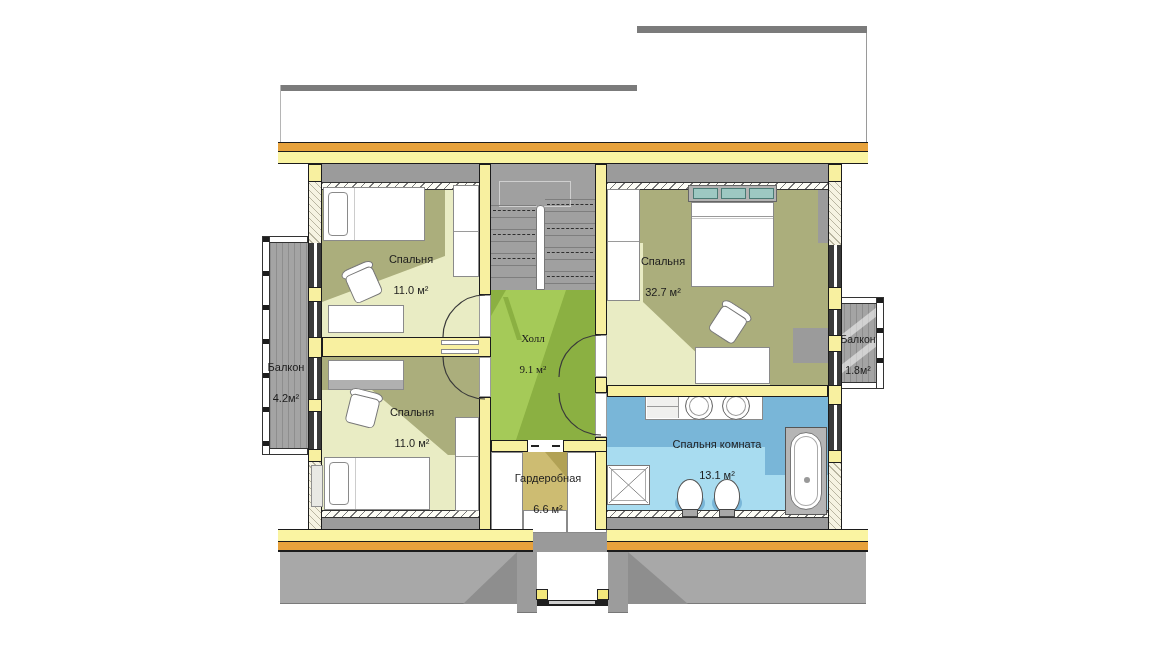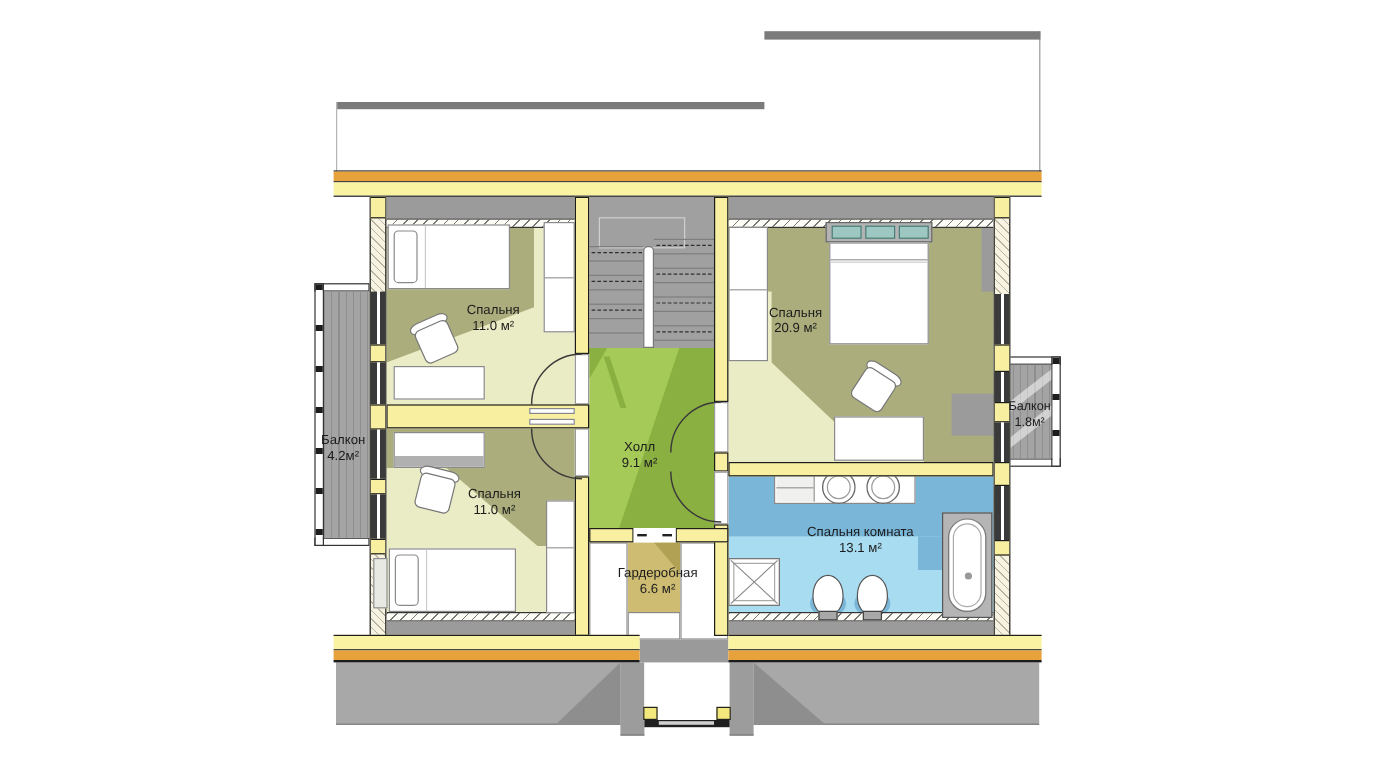--- a/index.html
+++ b/index.html
@@ -29,21 +29,21 @@
   .furn{position:absolute;box-sizing:border-box;background:#fff;border:1px solid #8a8a8a;z-index:3;}
   .divline{position:absolute;left:0;width:100%;border-top:1px solid #9a9a9a;}
   .chair{position:absolute;width:34px;height:38px;z-index:3;}
   .chair-back{position:absolute;left:0;top:0;width:34px;height:10px;background:#fff;
       border:1px solid #777;border-radius:8px/5px;box-sizing:border-box;}
   .chair-seat{position:absolute;left:2px;top:6px;width:30px;height:30px;background:#fff;
       border:1px solid #777;border-radius:5px;box-sizing:border-box;}
   
   .rlabel{position:absolute;transform:translateX(-50%);text-align:center;z-index:5;
       font-size:11px;color:#1c1c1c;white-space:nowrap;line-height:12px;}
-  .rlabel .area{margin-top:1px;}
+  .rlabel .area{margin-top:19px;}
   .small-label{font-size:10.5px;}
   
   .sh-olive{fill:var(--floor-olive)} .sh-light{fill:var(--floor-light)}
   .sh-hall{fill:var(--hall-green-dark)} .sh-tan{fill:var(--wardrobe-tan-dark)}
   .sh-slope{fill:var(--slope-gray-dark)}
   svg.overlay{position:absolute;left:0;top:0;pointer-events:none;}
 </style>
 </head>
 <body>
 
@@ -294,23 +294,23 @@
   <div class="rlabel" style="left:411px;top:253px;">
     <div>Спальня</div>
     <div class="area">11.0 м²</div>
   </div>
   <div class="rlabel" style="left:412px;top:406px;">
     <div>Спальня</div>
     <div class="area">11.0 м²</div>
   </div>
   <div class="rlabel" style="left:663px;top:255px;">
     <div>Спальня</div>
-    <div class="area">20.9 м²</div>
-  </div>
-  <div class="rlabel" style="left:533px;top:367px;">
+    <div class="area">32.7 м²</div>
+  </div>
+  <div class="rlabel" style="left:533px;top:332px;font-family:Liberation Serif, serif;">
     <div>Холл</div>
     <div class="area">9.1 м²</div>
   </div>
   <div class="rlabel" style="left:548px;top:472px;">
     <div>Гардеробная</div>
     <div class="area">6.6 м²</div>
   </div>
   <div class="rlabel" style="left:717px;top:438px;">
     <div>Спальня комната</div>
     <div class="area">13.1 м²</div>

